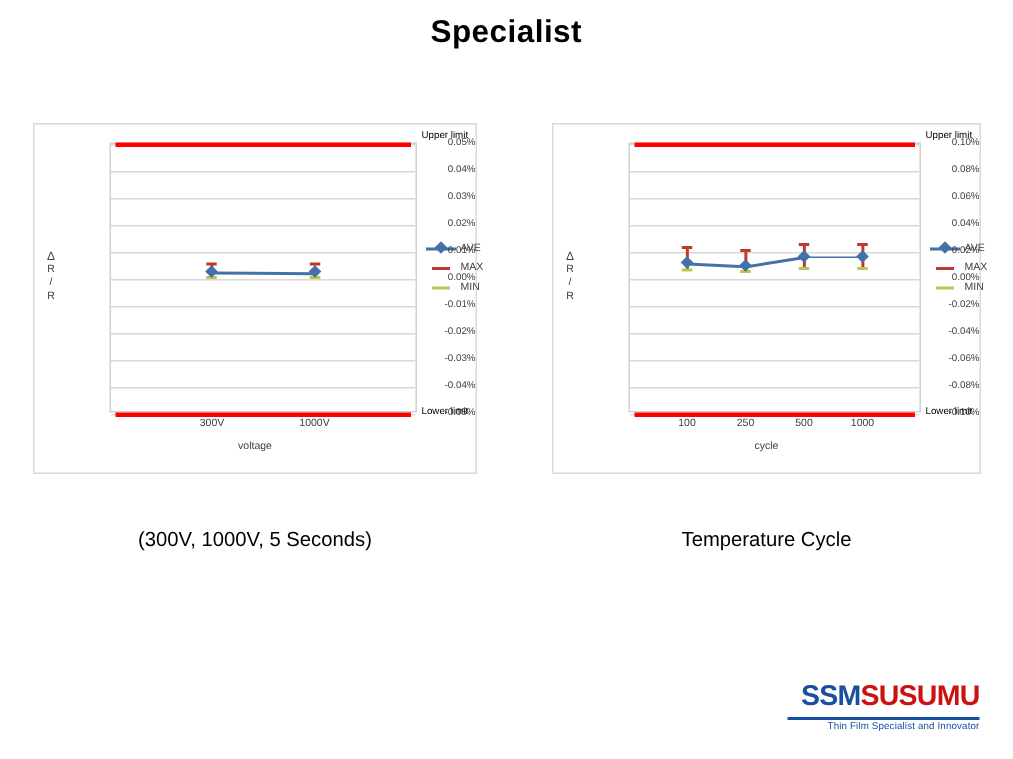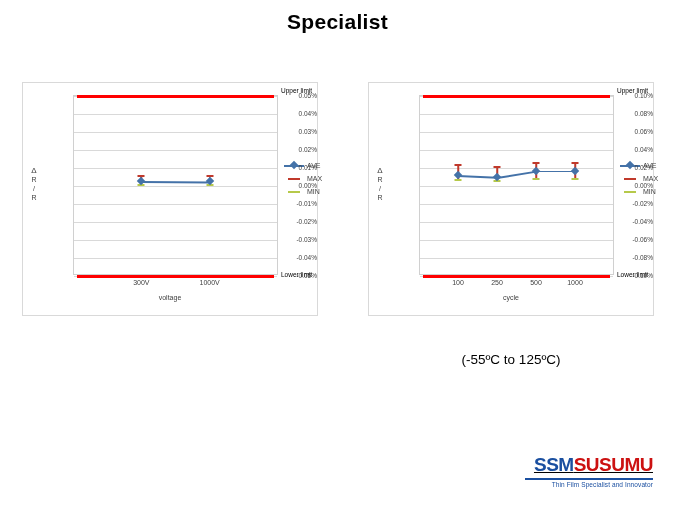--- a/index.html
+++ b/index.html
@@ -73,21 +73,21 @@
   .errbar{position:absolute;width:1.5px;background:#c0392b;transform:translateX(-50%);}
 
   .caption{
     position:absolute;text-align:center;
     font-size:13.5px;color:#000;line-height:20px;
   }
   #caption-left{left:22px;top:350px;width:296px;}
   #caption-right{left:368px;top:350px;width:286px;}
 
   .logo{position:absolute;right:22px;bottom:18px;text-align:right;}
-  .logo-main{font-size:19px;font-weight:bold;letter-spacing:-0.5px;text-decoration:underline;}
+  .logo-main{font-size:19px;font-weight:bold;letter-spacing:-0.5px;}
   .logo-ssm{color:#1a4fa0;}
   .logo-susumu{color:#cc1111;}
   .logo-sub{font-size:6.5px;color:#1a4fa0;margin-top:1px;letter-spacing:0.1px;}
   .logo-bar{width:128px;height:2px;background:#1a4fa0;margin-top:2px;margin-left:auto;}
 </style>
 </head>
 <body>
 
 <div class="slide-title">Specialist</div>
 
@@ -237,22 +237,23 @@
     <div class="pt-ave" style="left: 128px; top: 93.9px;"></div>
     <div class="pt-max" style="left: 167px; top: 79.5px;"></div>
     <div class="pt-min" style="left: 167px; top: 95.7px;"></div>
     <div class="pt-ave" style="left: 167px; top: 87.6px;"></div>
     <div class="pt-max" style="left: 206px; top: 79.5px;"></div>
     <div class="pt-min" style="left: 206px; top: 95.7px;"></div>
     <div class="pt-ave" style="left: 206px; top: 87.6px;"></div>
   </div>
 
 <div class="caption" id="caption-left">
+  <div>(300V, 1000V, 5 Seconds)</div>
 </div>
 <div class="caption" id="caption-right">
-  <div>(-55ºC to 125ºC)</div>
+  <div>Temperature  Cycle</div>
 </div>
 
 <div class="logo">
   <div class="logo-main"><span class="logo-ssm">SSM</span><span class="logo-susumu">SUSUMU</span></div>
   <div class="logo-bar"></div>
   <div class="logo-sub">Thin Film Specialist and Innovator</div>
 </div>
 
 </body></html>

